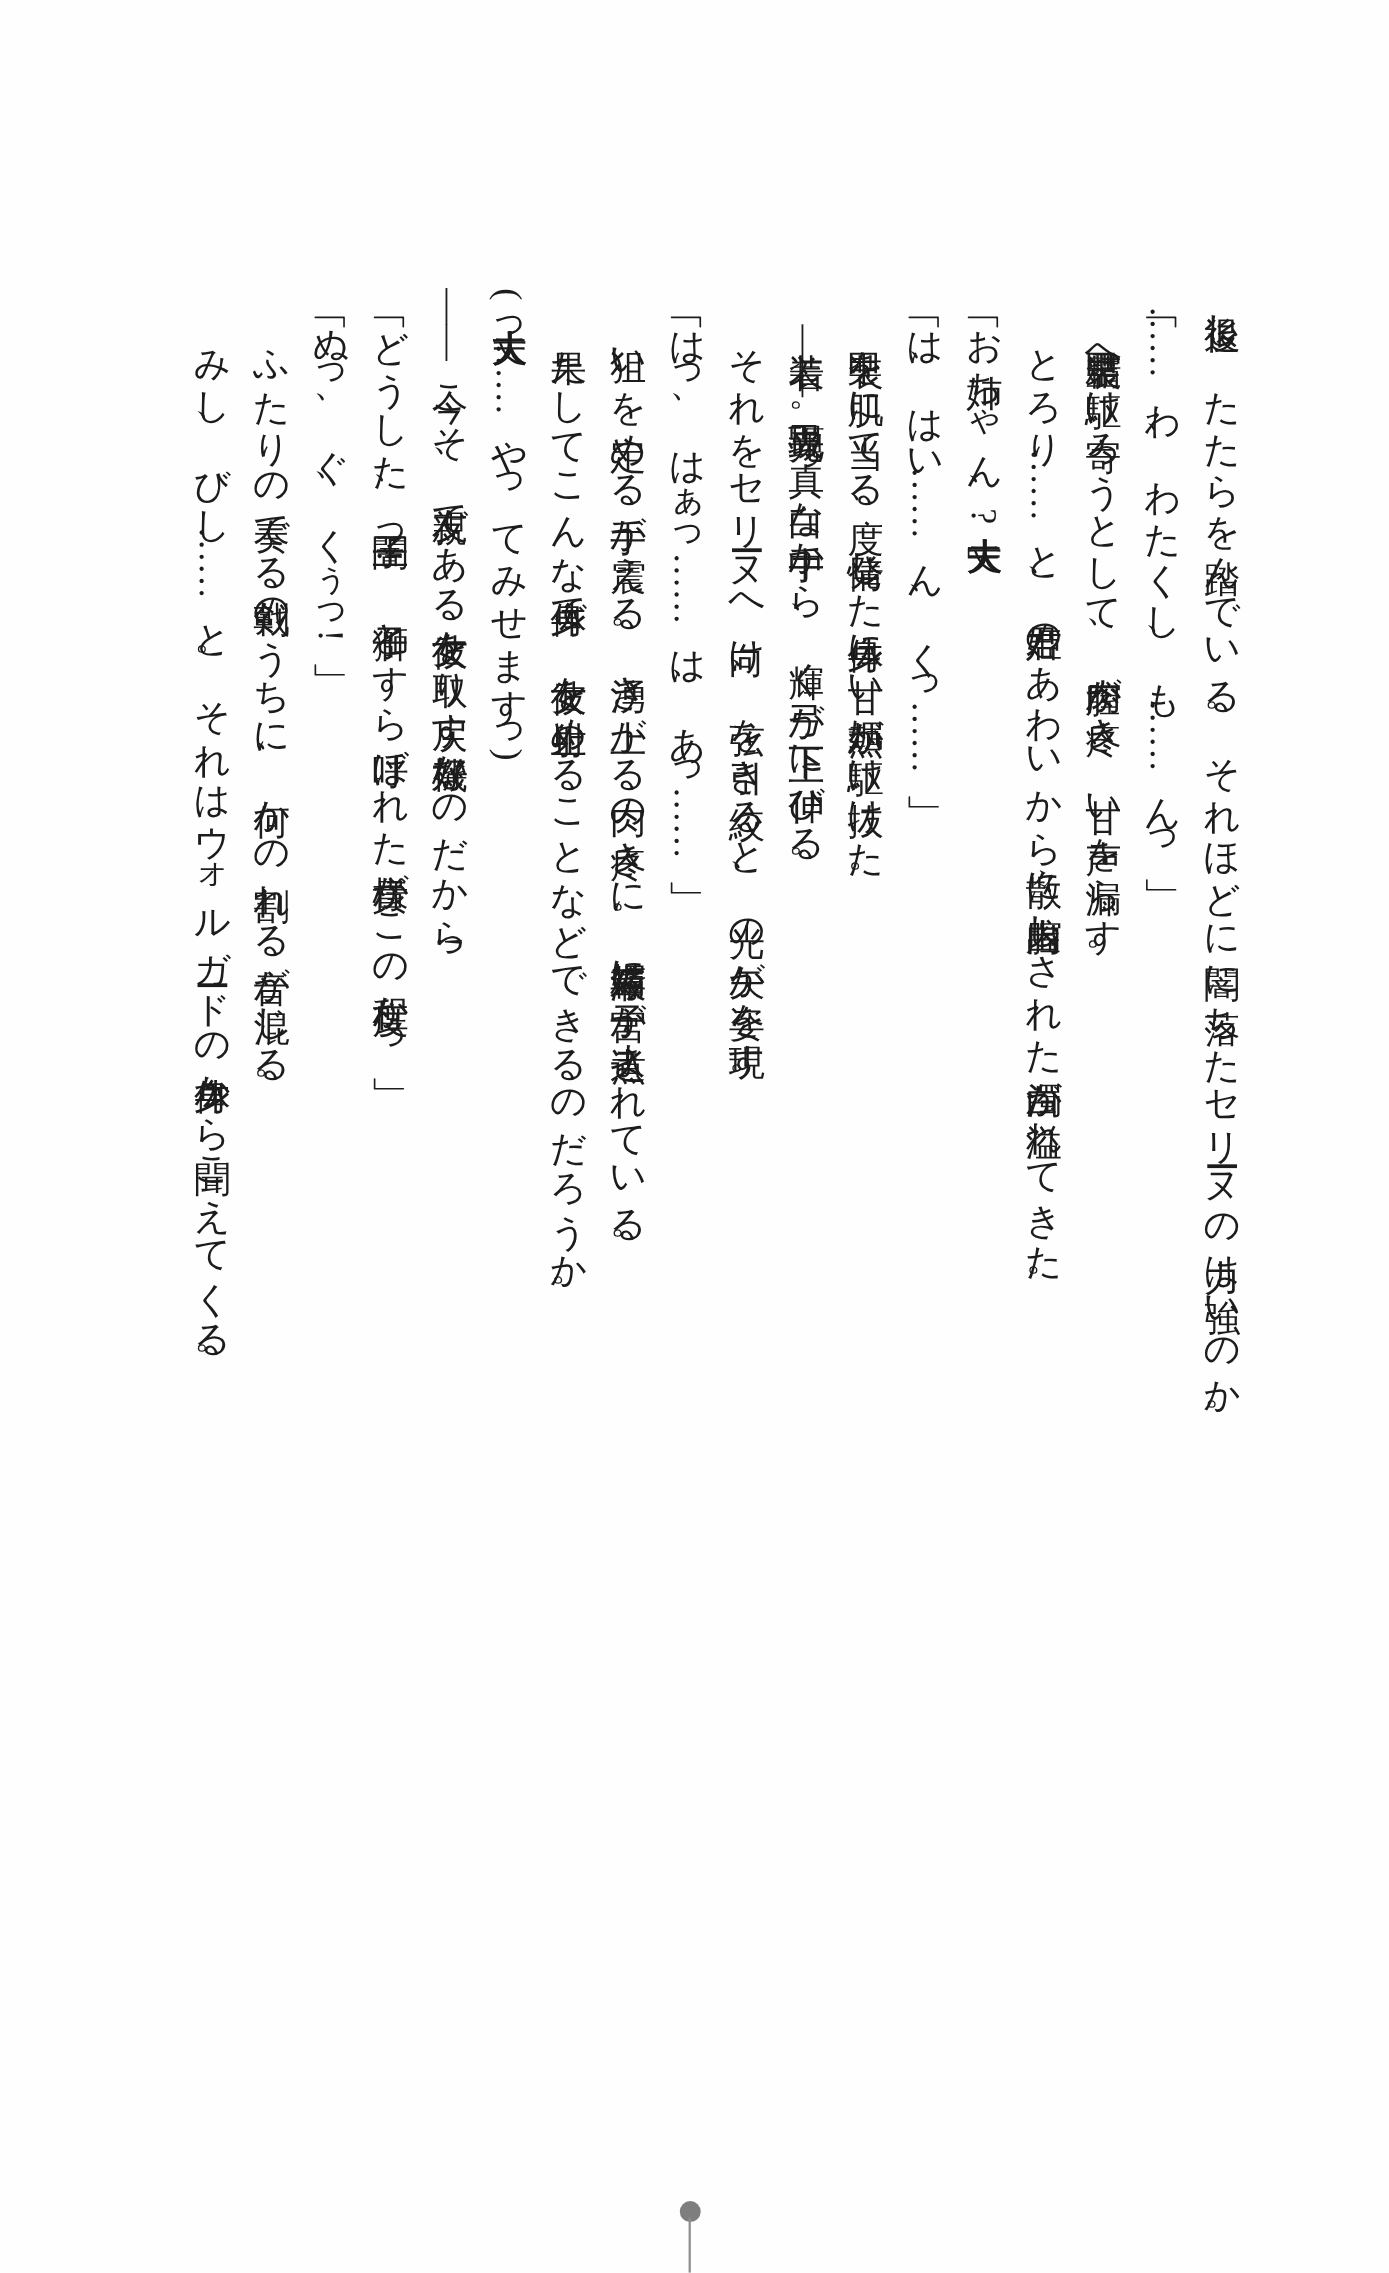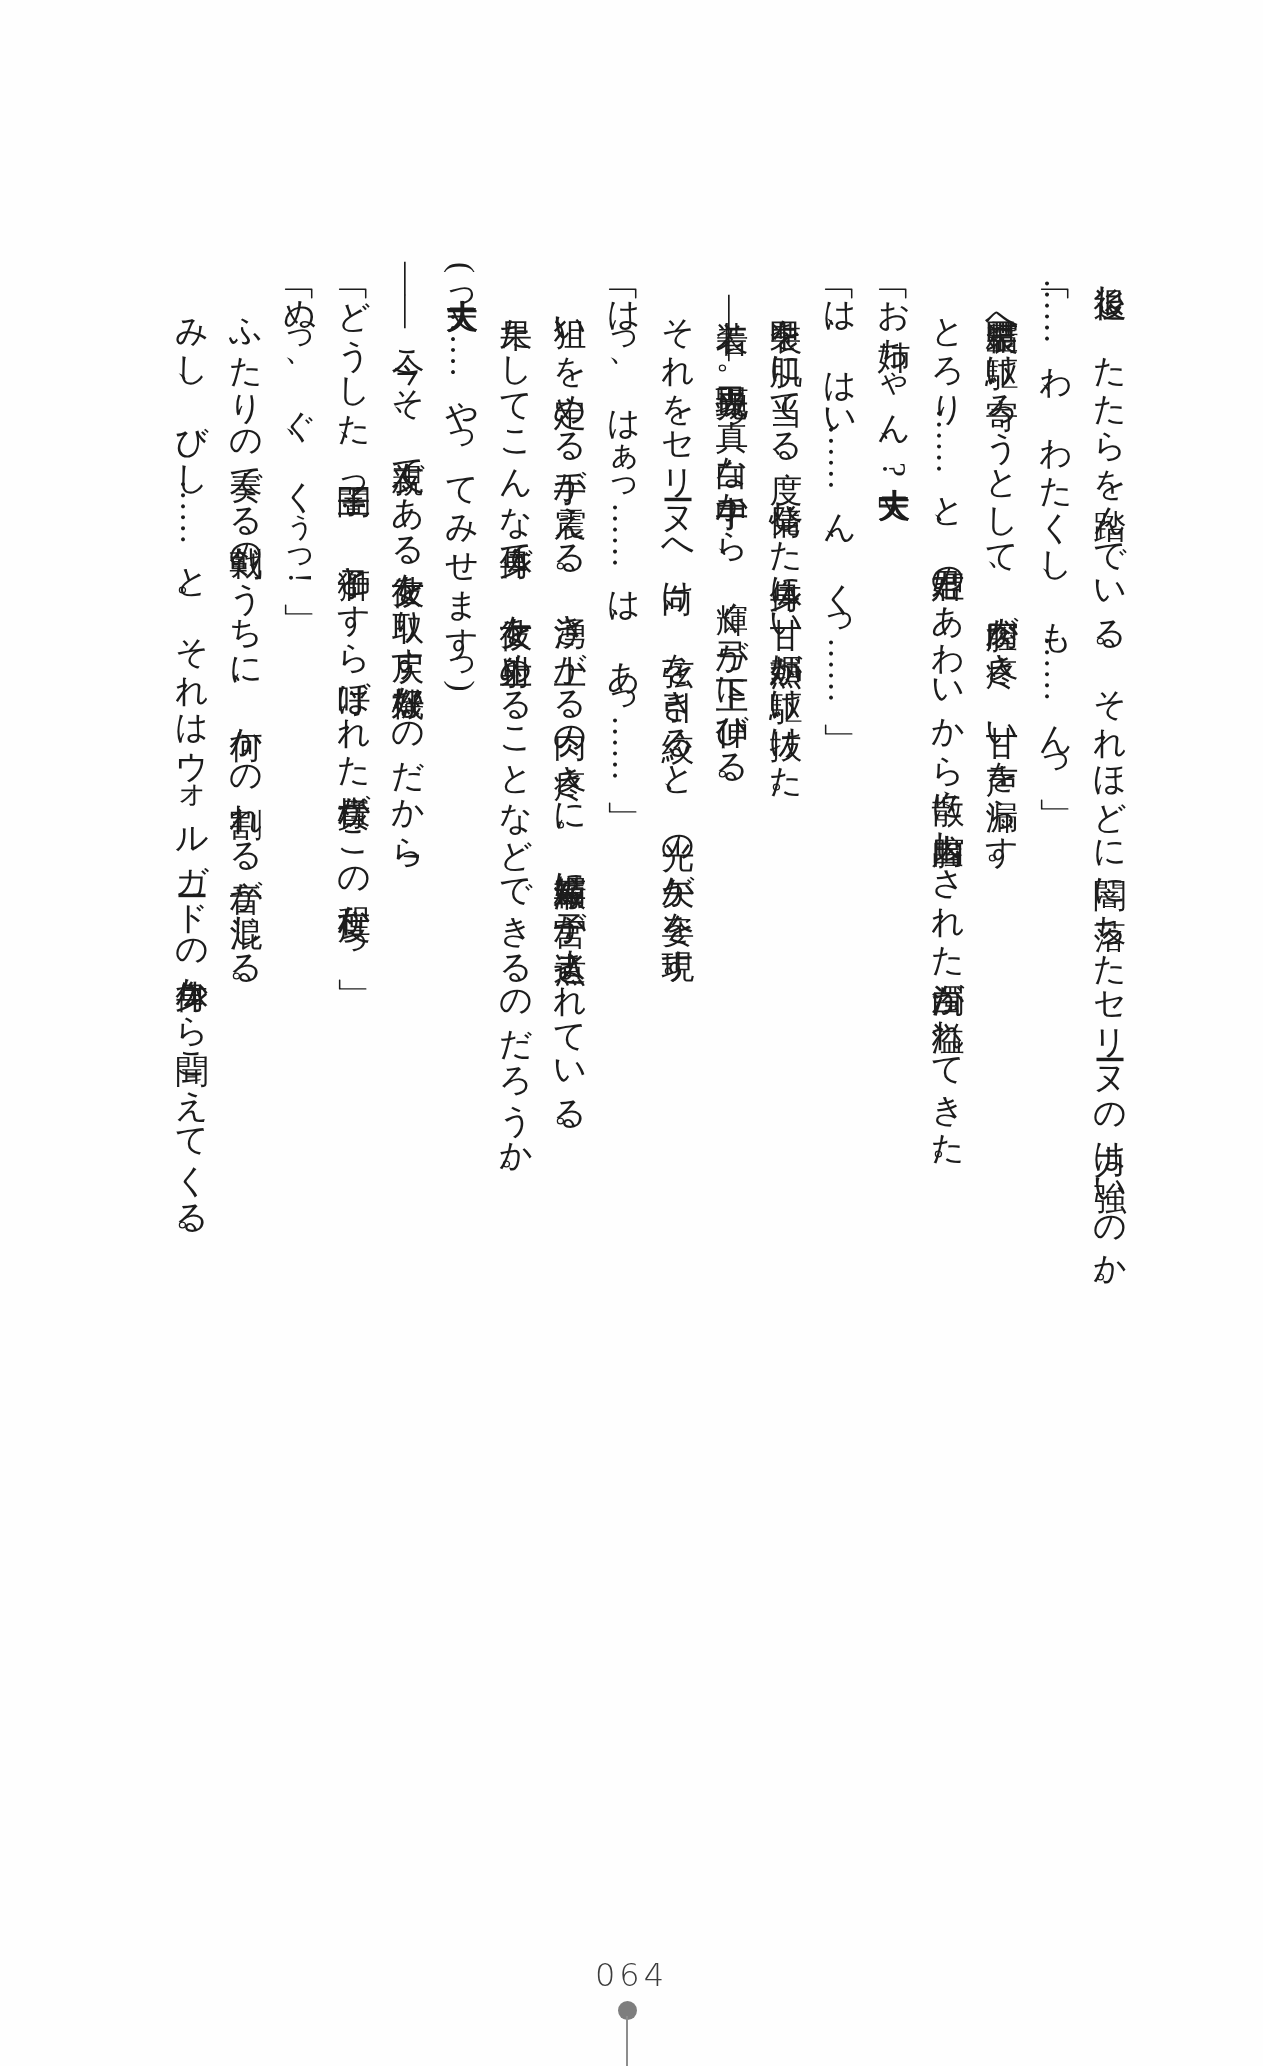--- a/index.html
+++ b/index.html
@@ -93,17 +93,16 @@
     <p class="paragraph">狙いを定める手が震える。湧き上がる肉の疼きに。媚毒精液に子宮が煮込まれている。</p>
     <p class="paragraph">果たしてこんな身体で、彼女を射止めることなどできるのだろうか。</p>
     <p class="continuation">(大丈夫っ……やってみせますっ)</p>
     <p class="continuation">――今こそ、親友である彼女を取り戻す好機なのだから!</p>
     <p class="quote">「どうした、闇王子っ!　獅子とすら呼ばれた貴様がこの程度かっ」</p>
     <p class="quote">「ぬっ、ぐ、くぅっ!」</p>
     <p class="paragraph">ふたりの奏でる剣戟のうちに、何かの割れる音が混じる。</p>
     <p class="paragraph">みし、びし……と。それはウォルガードの身体から聞こえてくる。</p>
   </div>
 
-  <div class="page-number">064</div>
   <div class="footer-dot"></div>
   <div class="footer-line"></div>
 
 </div>
 
 </body></html>

